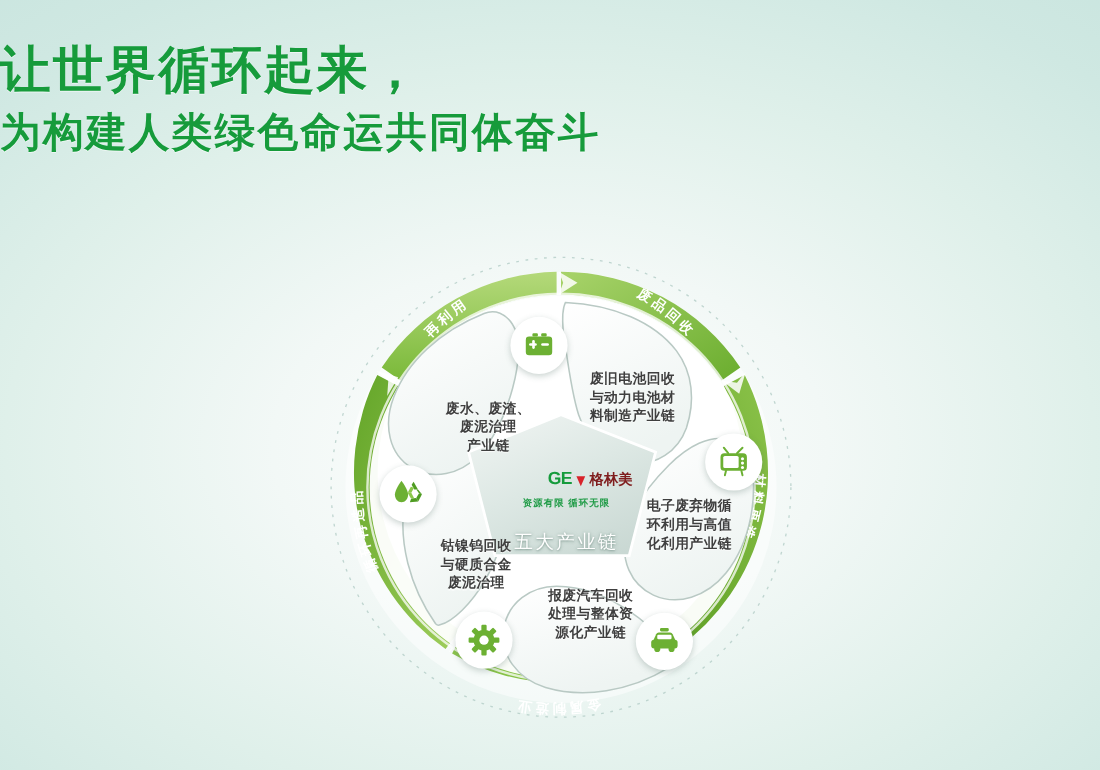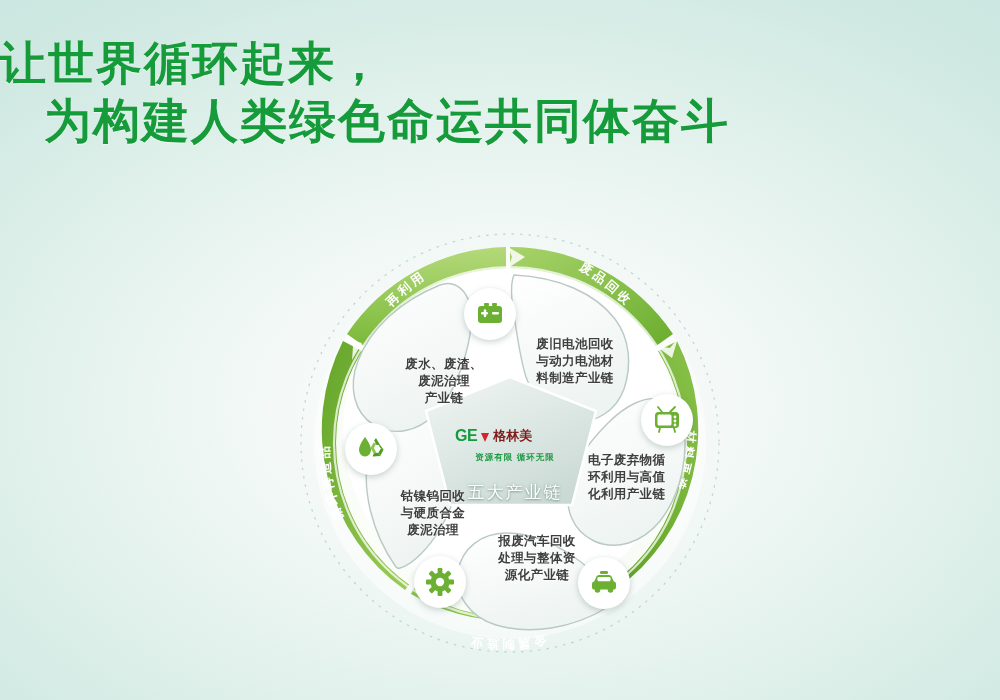--- a/index.html
+++ b/index.html
@@ -13,47 +13,47 @@
   
   #title-block{
     position:absolute; top:34px; left:0; width:1000px; 
     z-index:40;
   }
   #title-block .tline{
     font-size:46px; font-weight:bold; color:#169b3b; letter-spacing:2px;
     line-height:58px; white-space:nowrap;
     text-shadow:0 1px 0 rgba(255,255,255,.55);
   }
-  #title-block .tline.l2{ font-size:47px;margin-left:44px; }
+  #title-block .tline.l2{ font-size:37px; }
 
   
   #diagram{
     position:absolute; left:290px; top:215px; width:440px; height:455px;
     z-index:10;
   }
   #diagram svg{ display:block; width:440px; height:455px; overflow:visible; }
 
   
   .petal-label{
     position:absolute; color:#3f3f3f; font-size:12.5px; line-height:17px;
     font-weight:bold; text-align:center; white-space:pre-line; z-index:22;
     letter-spacing:.4px; text-shadow:0 1px 1px rgba(255,255,255,.8);
   }
   #pl-battery { left:516px; top:336px; width:118px; }
   #pl-ewaste  { left:588px; top:452px; width:96px; text-align:left;}
   #pl-auto    { left:481px; top:533px; width:112px; }
   #pl-alloy   { left:380px; top:488px; width:106px; }
-  #pl-waste   { left:392px; top:356px; width:104px; }
+  #pl-waste   { left:392px; top:364px; width:104px;font-family:Liberation Mono, monospace; }
 
   
   #center-logo{
     position:absolute; left:455px; top:428px; width:120px; text-align:center;
     z-index:26;
   }
-  .gem-row{ display:flex; align-items:center; justify-content:flex-start; gap:3px; height:16px;}
+  .gem-row{ display:flex; align-items:center; justify-content:flex-end; gap:3px; height:16px;}
   .gem-mark{ font-size:16px; font-weight:bold; color:#159b3c; letter-spacing:-.5px;
              font-family:"Liberation Sans",sans-serif; line-height:16px;}
   .gem-tri{ width:0;height:0;border-left:4px solid transparent;border-right:4px solid transparent;
             border-top:9px solid #d8232a; margin:0 1px; position:relative; top:1px;}
   .gem-cn{ font-size:13px; font-weight:bold; color:#7f1d1d; letter-spacing:0px; line-height:16px;}
   .gem-sub{ font-size:8.5px; font-weight:bold; color:#1f9b46; letter-spacing:1px; margin-top:8px; line-height:11px;}
   .gem-eng{ font-size:9.5px; font-weight:bold; color:#d8232a; letter-spacing:.4px; margin-top:1px; line-height:12px;
             font-family:"Liberation Mono","DejaVu Sans Mono",monospace;}
   #five-chain{
     position:absolute; left:455px; top:481px; width:120px; text-align:center; z-index:26;

